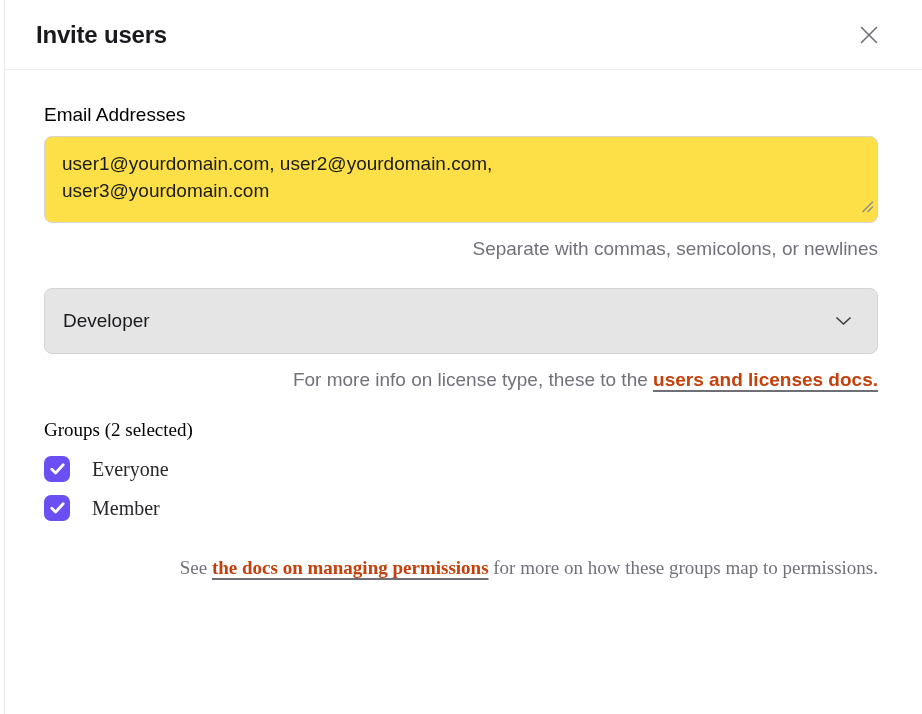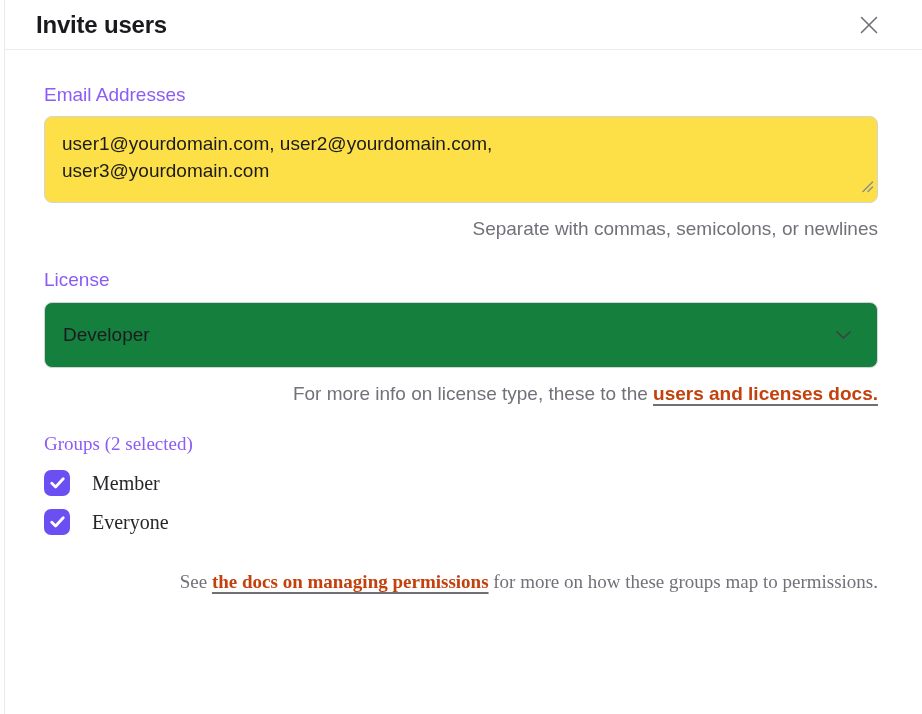--- a/index.html
+++ b/index.html
@@ -11,38 +11,38 @@
     color: #18181b;
     position: relative;
     overflow: hidden;
   }
   .modal {
     position: absolute; top: 0; left: 4px; right: 0; bottom: 0;
     background: #fff;
     border-left: 1px solid #e9e9ec;
   }
   .modal-header {
-    height: 50px;
+    height: 70px;
     display: flex; align-items: center; justify-content: space-between;
     padding: 0 38px 0 31px;
     border-bottom: 1px solid #ececef;
   }
   .modal-title {
     font-size: 24px; font-weight: 700; color: #1a1a1e;
     letter-spacing: -0.2px;
   }
   .close-btn {
     width: 30px; height: 30px;
     display: flex; align-items: center; justify-content: center;
     background: none; border: none; padding: 0; cursor: pointer;
   }
   .modal-body { padding: 33px 44px 0 39px; }
 
   .field-label {
-    font-size: 19px; color: #8b5cf6; line-height: 23px;
+    font-size: 19px; color: #000000; line-height: 23px;
   }
   .ta-wrap { position: relative; margin-top: 10px; }
   textarea.email-area {
     display: block; width: 100%; height: 87px;
     border: 1px solid #d4d4d8; border-radius: 8px;
     padding: 13px 17px;
     font-family: "Liberation Sans", sans-serif;
     font-size: 19px; line-height: 27px; color: #1b1b1f;
     resize: none; outline: none; background: #fde047;
   }
@@ -53,21 +53,21 @@
   .helper {
     font-size: 19px; color: #71717a; margin-top: 13px; line-height: 26px; text-align: right;
   }
   .section { margin-top: 26px; }
   .select-box {
     margin-top: 11px; height: 66px;
     border: 1px solid #d4d4d8; border-radius: 8px;
     display: flex; align-items: center;
     padding: 0 50px 0 18px;
     font-size: 19px; color: #1b1b1f;
-    position: relative; cursor: pointer; background: #15803d;
+    position: relative; cursor: pointer; background: #e5e5e5;
   }
   .chevron { position: absolute; right: 25px; top: 50%; transform: translateY(-50%); }
   .doc-link {
     color: #c2410c; font-weight: 700;
     text-decoration: underline;
     text-decoration-color: #6f6f76;
     text-decoration-thickness: 1.5px;
     text-underline-offset: 4px;
     cursor: pointer;
   }
@@ -111,51 +111,50 @@
       <span class="resize-handle">
         <svg width="13" height="13" viewBox="0 0 13 13" fill="none" stroke="#8b8b92" stroke-width="1.4" stroke-linecap="round">
           <line x1="2" y1="11.5" x2="11.5" y2="2"></line>
           <line x1="7" y1="11.5" x2="11.5" y2="7"></line>
         </svg>
       </span>
     </div>
     <div class="helper">Separate with commas, semicolons, or newlines</div>
 
     <div class="section">
-      <div class="field-label">License</div>
       <div class="select-box">
         <span>Developer</span>
         <span class="chevron" style="display:flex;">
           <svg width="17" height="11" viewBox="0 0 17 11" fill="none" stroke="#3f3f46" stroke-width="1.7" stroke-linecap="round" stroke-linejoin="round">
             <polyline points="2,2.5 8.5,8.5 15,2.5"></polyline>
           </svg>
         </span>
       </div>
       <div class="helper"><span>For more info on license type, these to the </span><span class="doc-link">users and licenses docs.</span></div>
     </div>
 
     <div class="section" style="margin-top:25px;font-family:Liberation Serif, serif;">
       <div class="field-label">Groups (2 selected)</div>
       <div class="groups-list">
   <div class="group-row">
     <span class="checkbox checked">
       <svg width="15" height="12" viewBox="0 0 15 12" fill="none" stroke="#ffffff" stroke-width="2.8" stroke-linecap="round" stroke-linejoin="round">
         <polyline points="1.8,6.2 5.6,10 13.2,1.8"></polyline>
       </svg>
     </span>
-    <span class="cb-label">Member</span>
+    <span class="cb-label">Everyone</span>
   </div>
 
   <div class="group-row">
     <span class="checkbox checked">
       <svg width="15" height="12" viewBox="0 0 15 12" fill="none" stroke="#ffffff" stroke-width="2.8" stroke-linecap="round" stroke-linejoin="round">
         <polyline points="1.8,6.2 5.6,10 13.2,1.8"></polyline>
       </svg>
     </span>
-    <span class="cb-label">Everyone</span>
+    <span class="cb-label">Member</span>
   </div>
 
 </div>
       <div class="helper groups-helper"><span>See </span><span class="doc-link">the docs on managing permissions</span><span> for more on how these groups map to permissions.</span></div>
     </div>
 
   </div>
 </div>
 
 </body></html>

